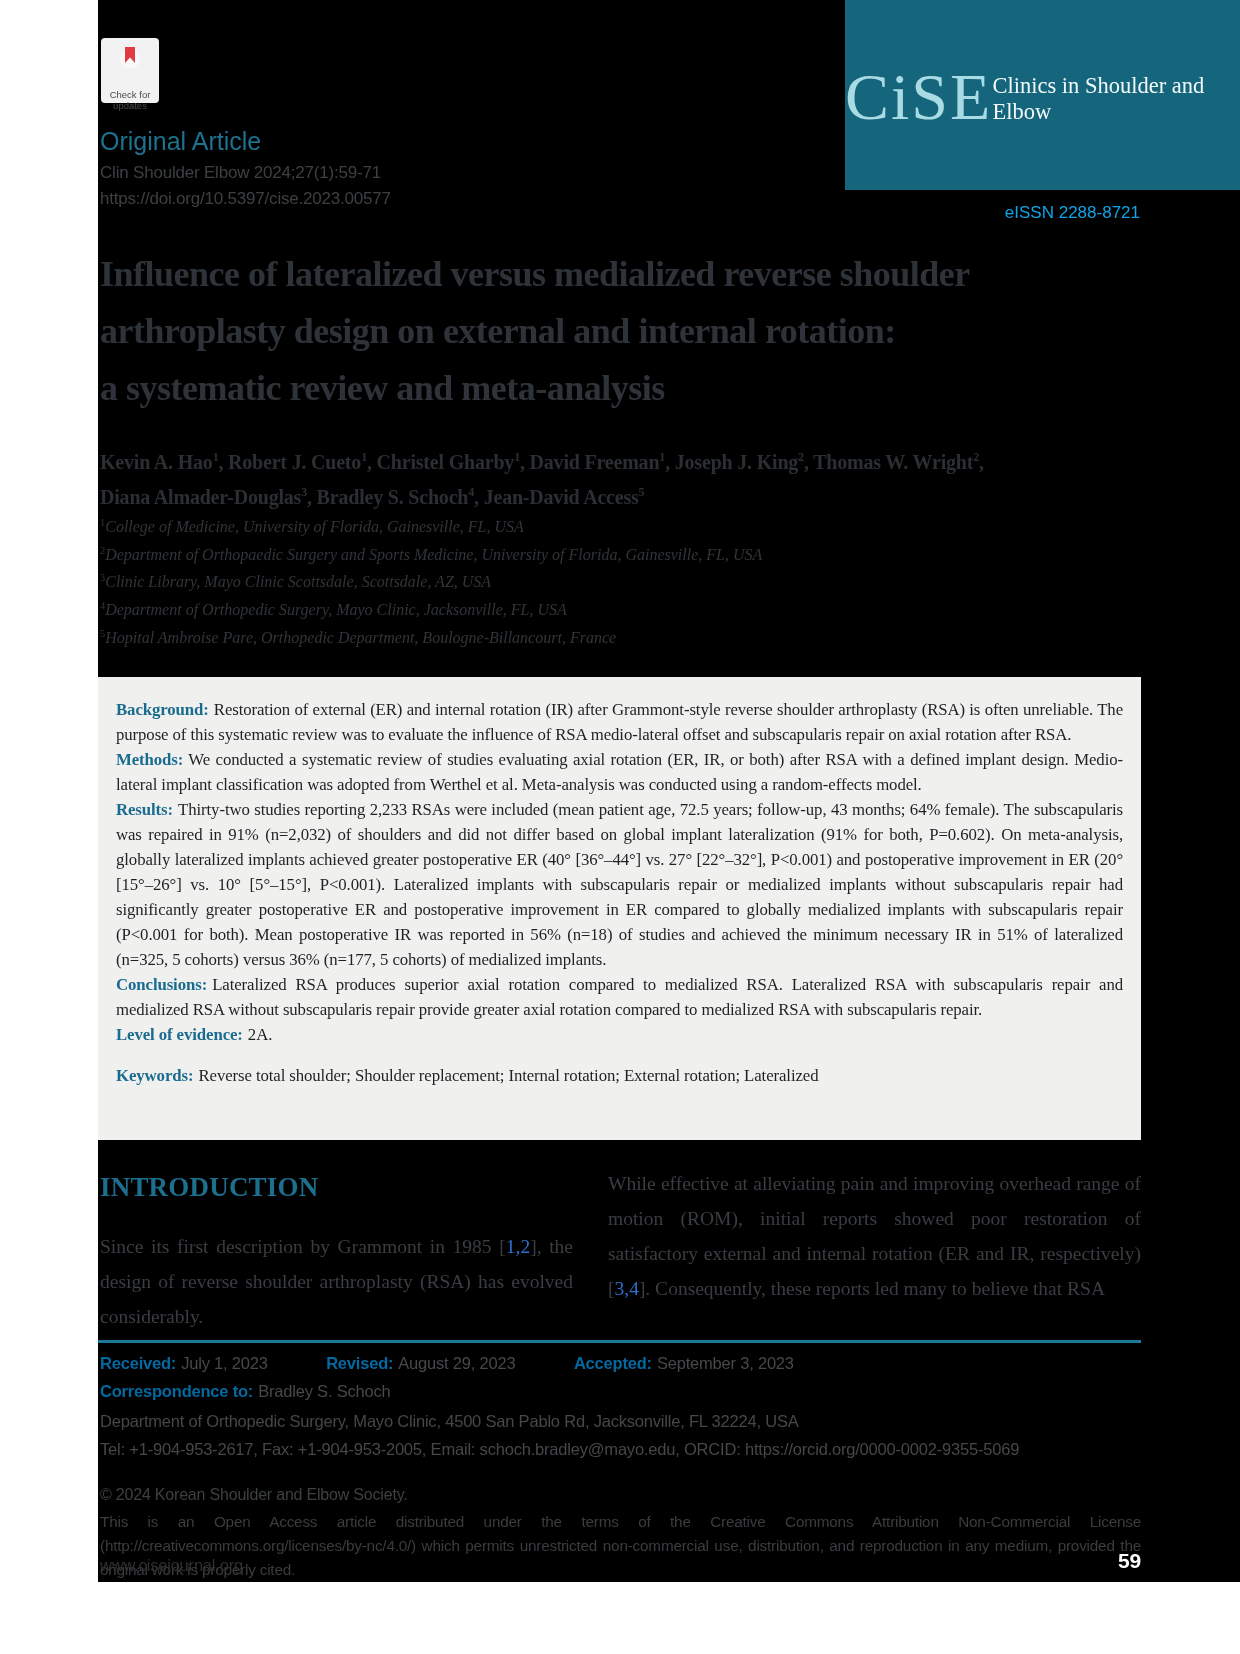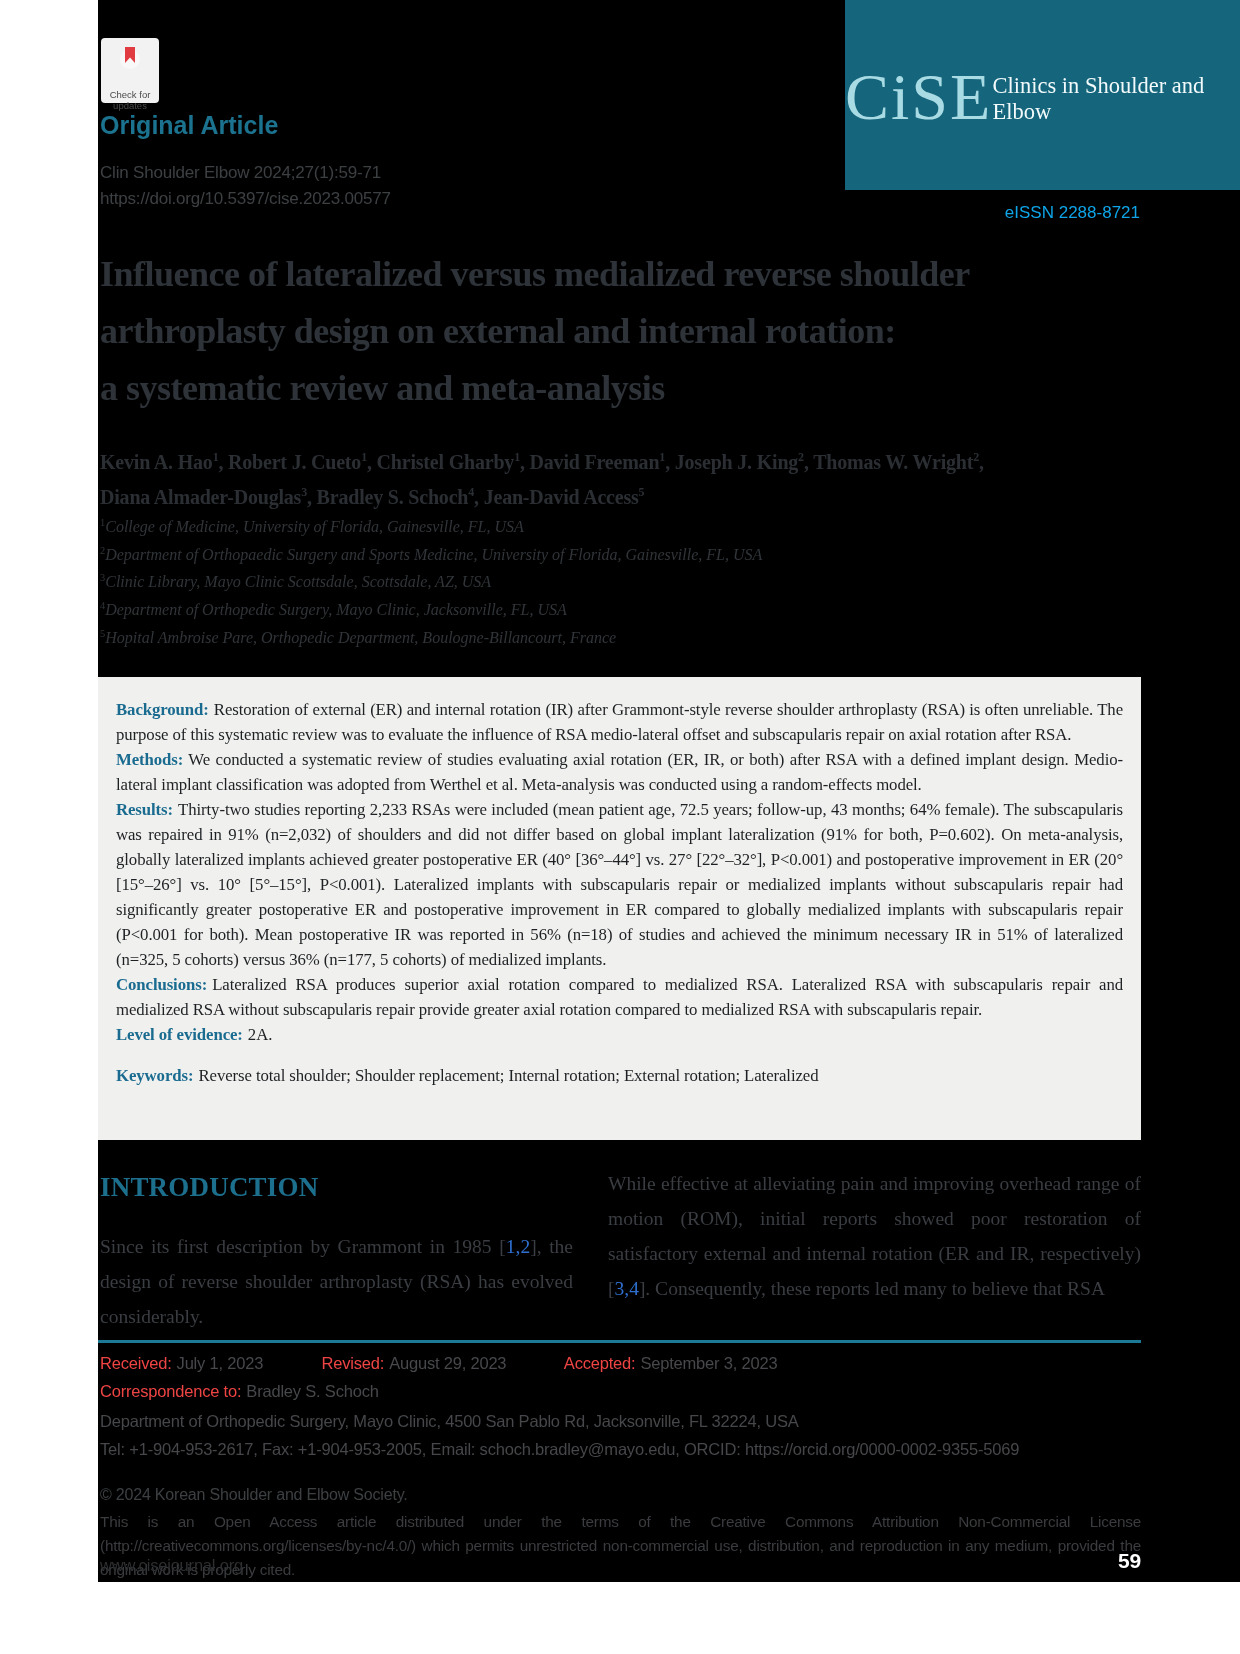--- a/index.html
+++ b/index.html
@@ -11,22 +11,22 @@
   
   .badge{position:absolute;left:3px;top:38px;width:58px;height:65px;background:#f2f2f2;border-radius:4px;
          display:flex;flex-direction:column;align-items:center;cursor:pointer;gap:42px;}
   .cm-ring{position:relative;margin-top:6px;width:30px;height:30px;border-radius:50%;
            background:linear-gradient(90deg,#f0b429 50%,#35b4c9 50%);}
   .cm-hole{position:absolute;left:5px;top:5px;width:20px;height:20px;border-radius:50%;background:#f8f8f8;}
   .cm-mark{position:absolute;left:10px;top:3px;width:10px;height:16px;background:#e03c41;
            clip-path:polygon(0 0,100% 0,100% 100%,50% 66%,0 100%);}
   .badge-txt{font-family:"Liberation Sans",sans-serif;font-size:9.5px;line-height:11px;color:#4b4b4b;text-align:center;margin-top:3px;}
 
-  .article-type{position:absolute;left:2px;top:111px;font-family:"Liberation Sans",sans-serif;
-                font-weight:bold;font-size:25px;color:#1b7390;}
+  .article-type{position:absolute;left:2px;top:127px;font-family:"Liberation Sans",sans-serif;
+                font-weight:normal;font-size:25px;color:#1b7390;}
   .citation{position:absolute;left:2px;top:160px;font-family:"Liberation Sans",sans-serif;
             font-size:17px;line-height:26px;color:#3d4043;letter-spacing:-0.2px;}
   .doi{color:#3d4043;cursor:pointer;}
 
   .cise-box{position:absolute;left:747px;top:0;width:395px;height:190px;background:#15657c;
             display:flex;flex-direction:row;align-items:center;justify-content:center;}
   .cise-logo{font-size:66px;line-height:66px;color:#a9dbe4;letter-spacing:2px;margin-top:4px;}
   .cise-name{font-size:22.5px;color:#f2fafb;margin-top:8px;}
   .eissn{position:absolute;right:100px;top:203px;font-family:"Liberation Sans",sans-serif;
          font-size:17px;color:#0ea5e9;}
@@ -51,21 +51,21 @@
   .intro-left h2{margin:0 0 26px 0;font-size:27px;color:#1d6f8e;letter-spacing:0.2px;}
   .intro-p{margin:0;font-size:19.5px;line-height:35px;color:#3a3d42;text-align:justify;}
   .intro-right{position:absolute;left:510px;top:1166px;width:533px;}
   .cite{color:#2e6fd0;cursor:pointer;}
 
   .rule{position:absolute;left:0;top:1340px;width:1043px;height:3px;background:#1d7a96;}
 
   .foot{font-family:"Liberation Sans",sans-serif;letter-spacing:-0.2px;}
   .dates{position:absolute;left:2px;top:1354px;font-size:16.5px;color:#46484b;}
   .dates .grp{margin-right:54px;}
-  .flbl{color:#ef4444;font-weight:normal;margin-right:5px;}
+  .flbl{color:#0369a1;font-weight:bold;margin-right:5px;}
   .corr{position:absolute;left:2px;top:1382px;font-size:16.5px;color:#46484b;}
   .addr{position:absolute;left:2px;top:1408px;font-size:16.5px;line-height:27.5px;color:#45474a;width:1040px;}
   .copyright{position:absolute;left:2px;top:1486px;font-size:16px;color:#3d4043;}
   .license{position:absolute;left:2px;top:1510px;width:1041px;font-size:15.3px;line-height:23.8px;
            color:#3a3c3f;text-align:justify;}
   .site-url{position:absolute;left:2px;top:1556px;font-size:16.5px;color:#2d2f31;cursor:pointer;}
   .pagenum{position:absolute;right:99px;top:1549px;font-size:21px;font-weight:600;color:#ffffff;}
 </style>
 </head>
 <body>

